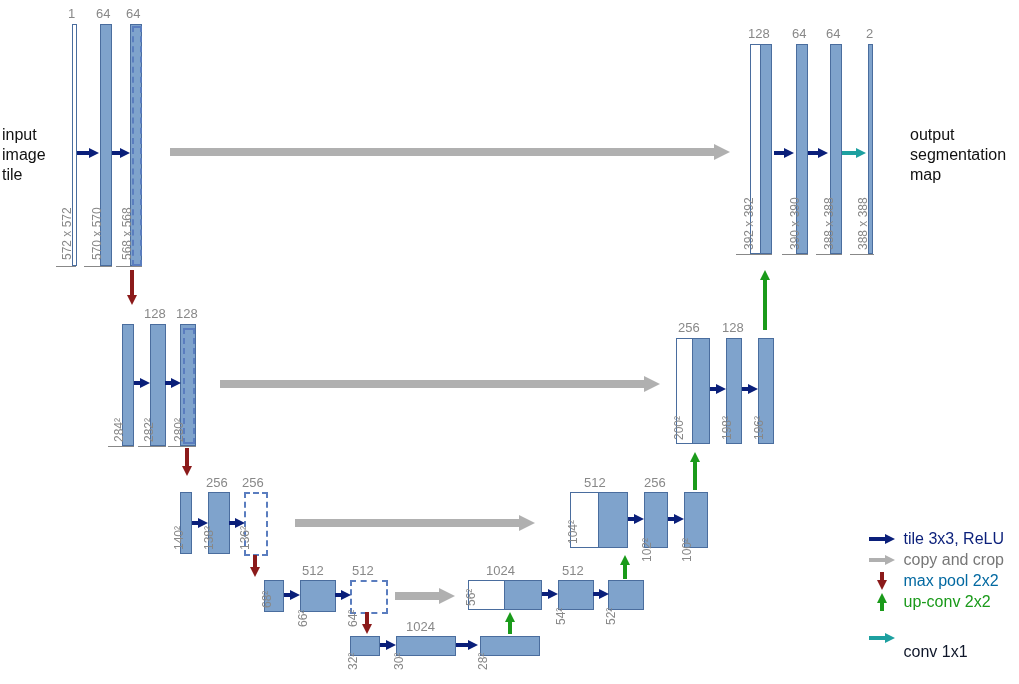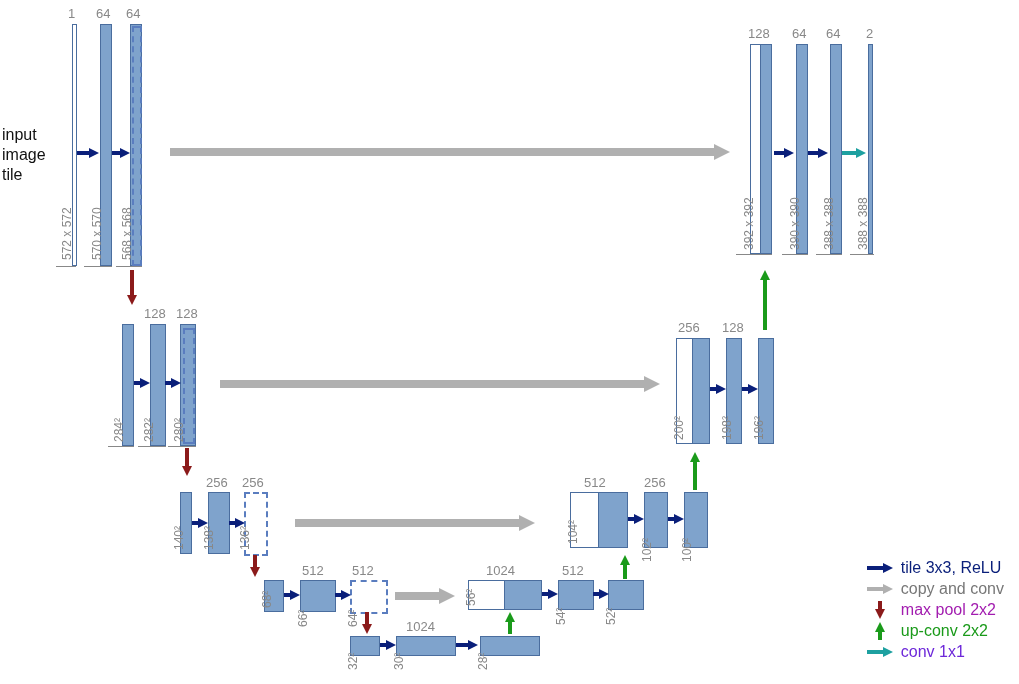--- a/index.html
+++ b/index.html
@@ -32,20 +32,23 @@
   .legend .ic{width:28px;height:14px;position:relative;margin-right:6px;}
 </style>
 </head>
 <body>
 
 <div class="stage">
 
   <div class="txt" style="left:2px;top:125px;white-space:pre;">input
 image
 tile</div>
+  <div class="txt" style="left:910px;top:125px;white-space:pre;">output
+segmentation
+map</div>
 
   <div class="fm white" style="left:72px;top:24px;width:3px;height:240px;"></div>
   <div class="fm" style="left:100px;top:24px;width:10px;height:240px;"></div>
   <div class="fm" style="left:130px;top:24px;width:10px;height:240px;"></div>
   <div class="overlay" style="left:132px;top:26px;width:6px;height:236px;"></div>
   <div class="gbar" style="left:56px;top:266px;width:20px;"></div>
   <div class="gbar" style="left:84px;top:266px;width:28px;"></div>
   <div class="gbar" style="left:116px;top:266px;width:26px;"></div>
   <div class="ch" style="left:68px;top:6px;">1</div>
   <div class="ch" style="left:96px;top:6px;">64</div>
@@ -278,44 +281,44 @@
         </div>
       <span style="color:#0a1f7a;">tile 3x3, ReLU</span>
     </div>
     <div class="row">
       <div class="ic">
           <div class="arrow-h c-gray" style="left:0;top:2px;width:26px;">
             <div class="bar"></div>
             <div class="head"></div>
           </div>
         </div>
-      <span style="color:#777;">copy and conv</span>
+      <span style="color:#777;">copy and crop</span>
     </div>
     <div class="row">
       <div class="ic">
           <div class="arrow-v c-red" style="left:8px;top:-2px;height:18px;">
             <div class="bar"></div>
             <div class="headd"></div>
           </div>
         </div>
-      <span style="color:#a21caf;">max pool 2x2</span>
+      <span style="color:#0369a1;">max pool 2x2</span>
     </div>
     <div class="row">
       <div class="ic">
           <div class="arrow-v c-green up" style="left:8px;top:-2px;height:18px;">
             <div class="bar"></div>
             <div class="headu"></div>
           </div>
         </div>
       <span style="color:#1a9a1a;">up-conv 2x2</span>
     </div>
     <div class="row">
       <div class="ic">
           <div class="arrow-h c-teal" style="left:0;top:2px;width:26px;">
             <div class="bar"></div>
             <div class="head"></div>
           </div>
         </div>
-      <span style="color:#6d28d9;">conv 1x1</span>
+      <span style="color:#0f172a;margin-top:29px;">conv 1x1</span>
     </div>
   </div>
 
 </div>
 
 </body></html>

